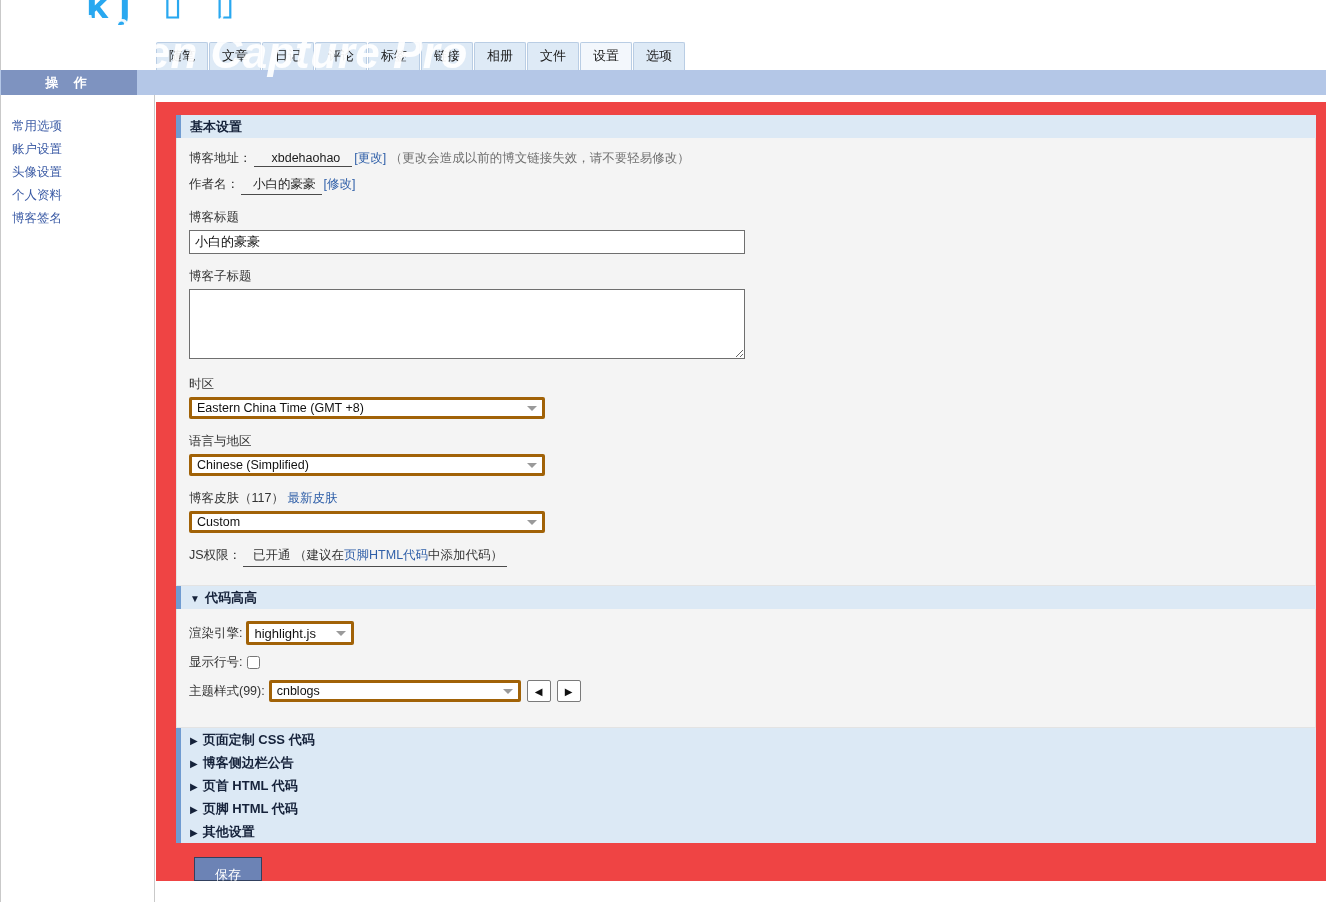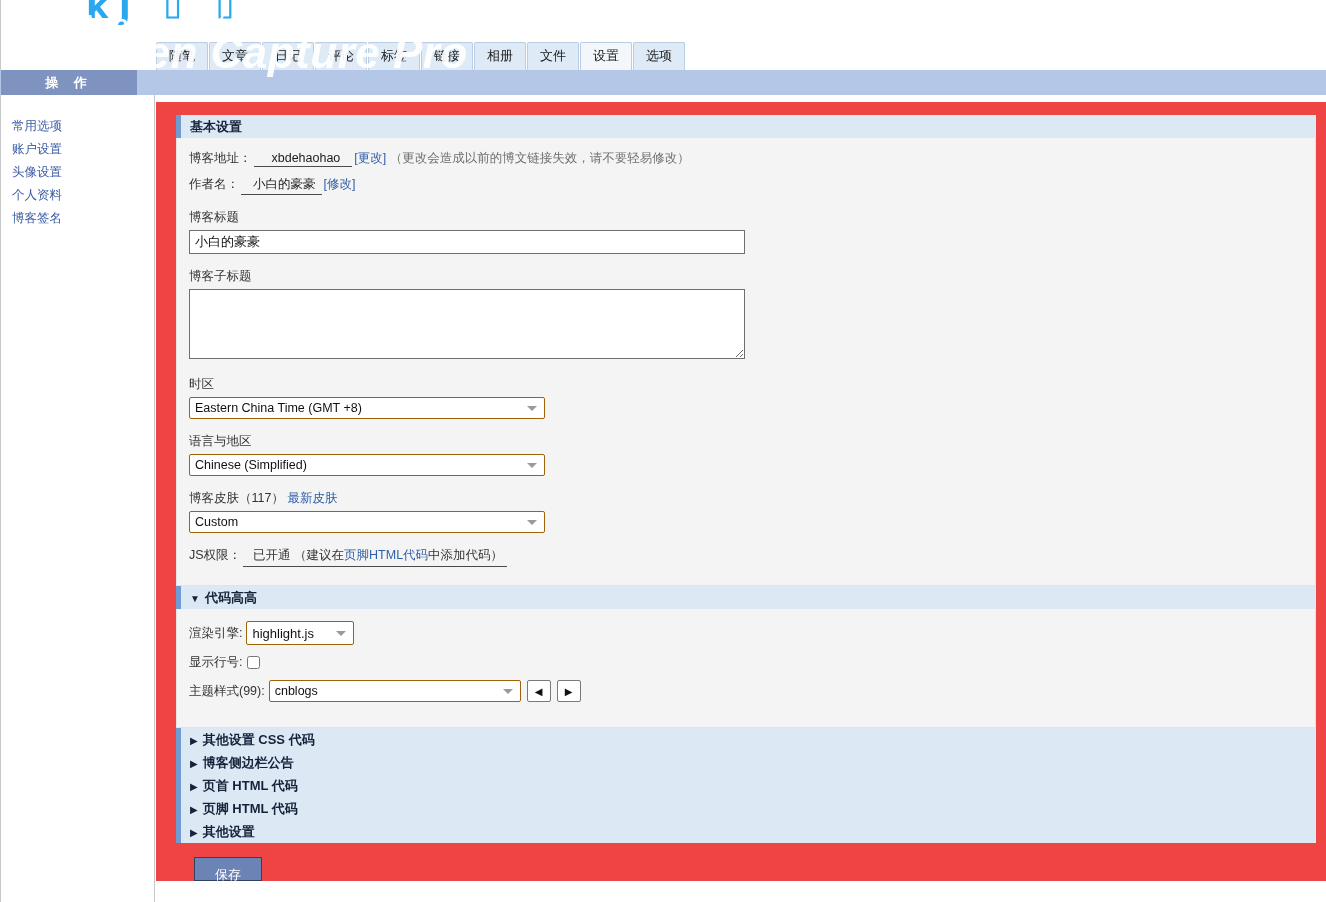--- a/index.html
+++ b/index.html
@@ -243,21 +243,21 @@
   .selwrap {
     position: relative;
     display: inline-block;
   }
   select.sel {
     -webkit-appearance: none;
     appearance: none;
     width: 356px;
     height: 22px;
     box-sizing: border-box;
-    border: 1px solid #a16207;
+    border: 3px solid #a16207;
     background: #ffffff;
     padding: 1px 14px 1px 5px;
     font-family: "Liberation Sans", sans-serif;
     font-size: 12.5px;
     color: #111;
     outline: none;
     border-radius: 2px;
   }
   .selwrap .caret {
     position: absolute;
@@ -456,21 +456,21 @@
           <span class="caret"></span>
         </span>
         <button class="stepbtn">◀</button>
         <button class="stepbtn">▶</button>
       </div>
 
     </div>
 
     
     <div>
-        <div class="sect-head collapsible collapsed-sect"><span class="arrow">▶</span><span>其他设置 CSS 代码</span></div>
+        <div class="sect-head collapsible collapsed-sect"><span class="arrow">▶</span><span>页面定制 CSS 代码</span></div>
         <div class="sect-head collapsible collapsed-sect"><span class="arrow">▶</span><span>博客侧边栏公告</span></div>
         <div class="sect-head collapsible collapsed-sect"><span class="arrow">▶</span><span>页首 HTML 代码</span></div>
         <div class="sect-head collapsible collapsed-sect"><span class="arrow">▶</span><span>页脚 HTML 代码</span></div>
         <div class="sect-head collapsible collapsed-sect"><span class="arrow">▶</span><span>其他设置</span></div>
       </div>
 
     <button class="savebtn">保存</button>
 
   </div>
 </div>

